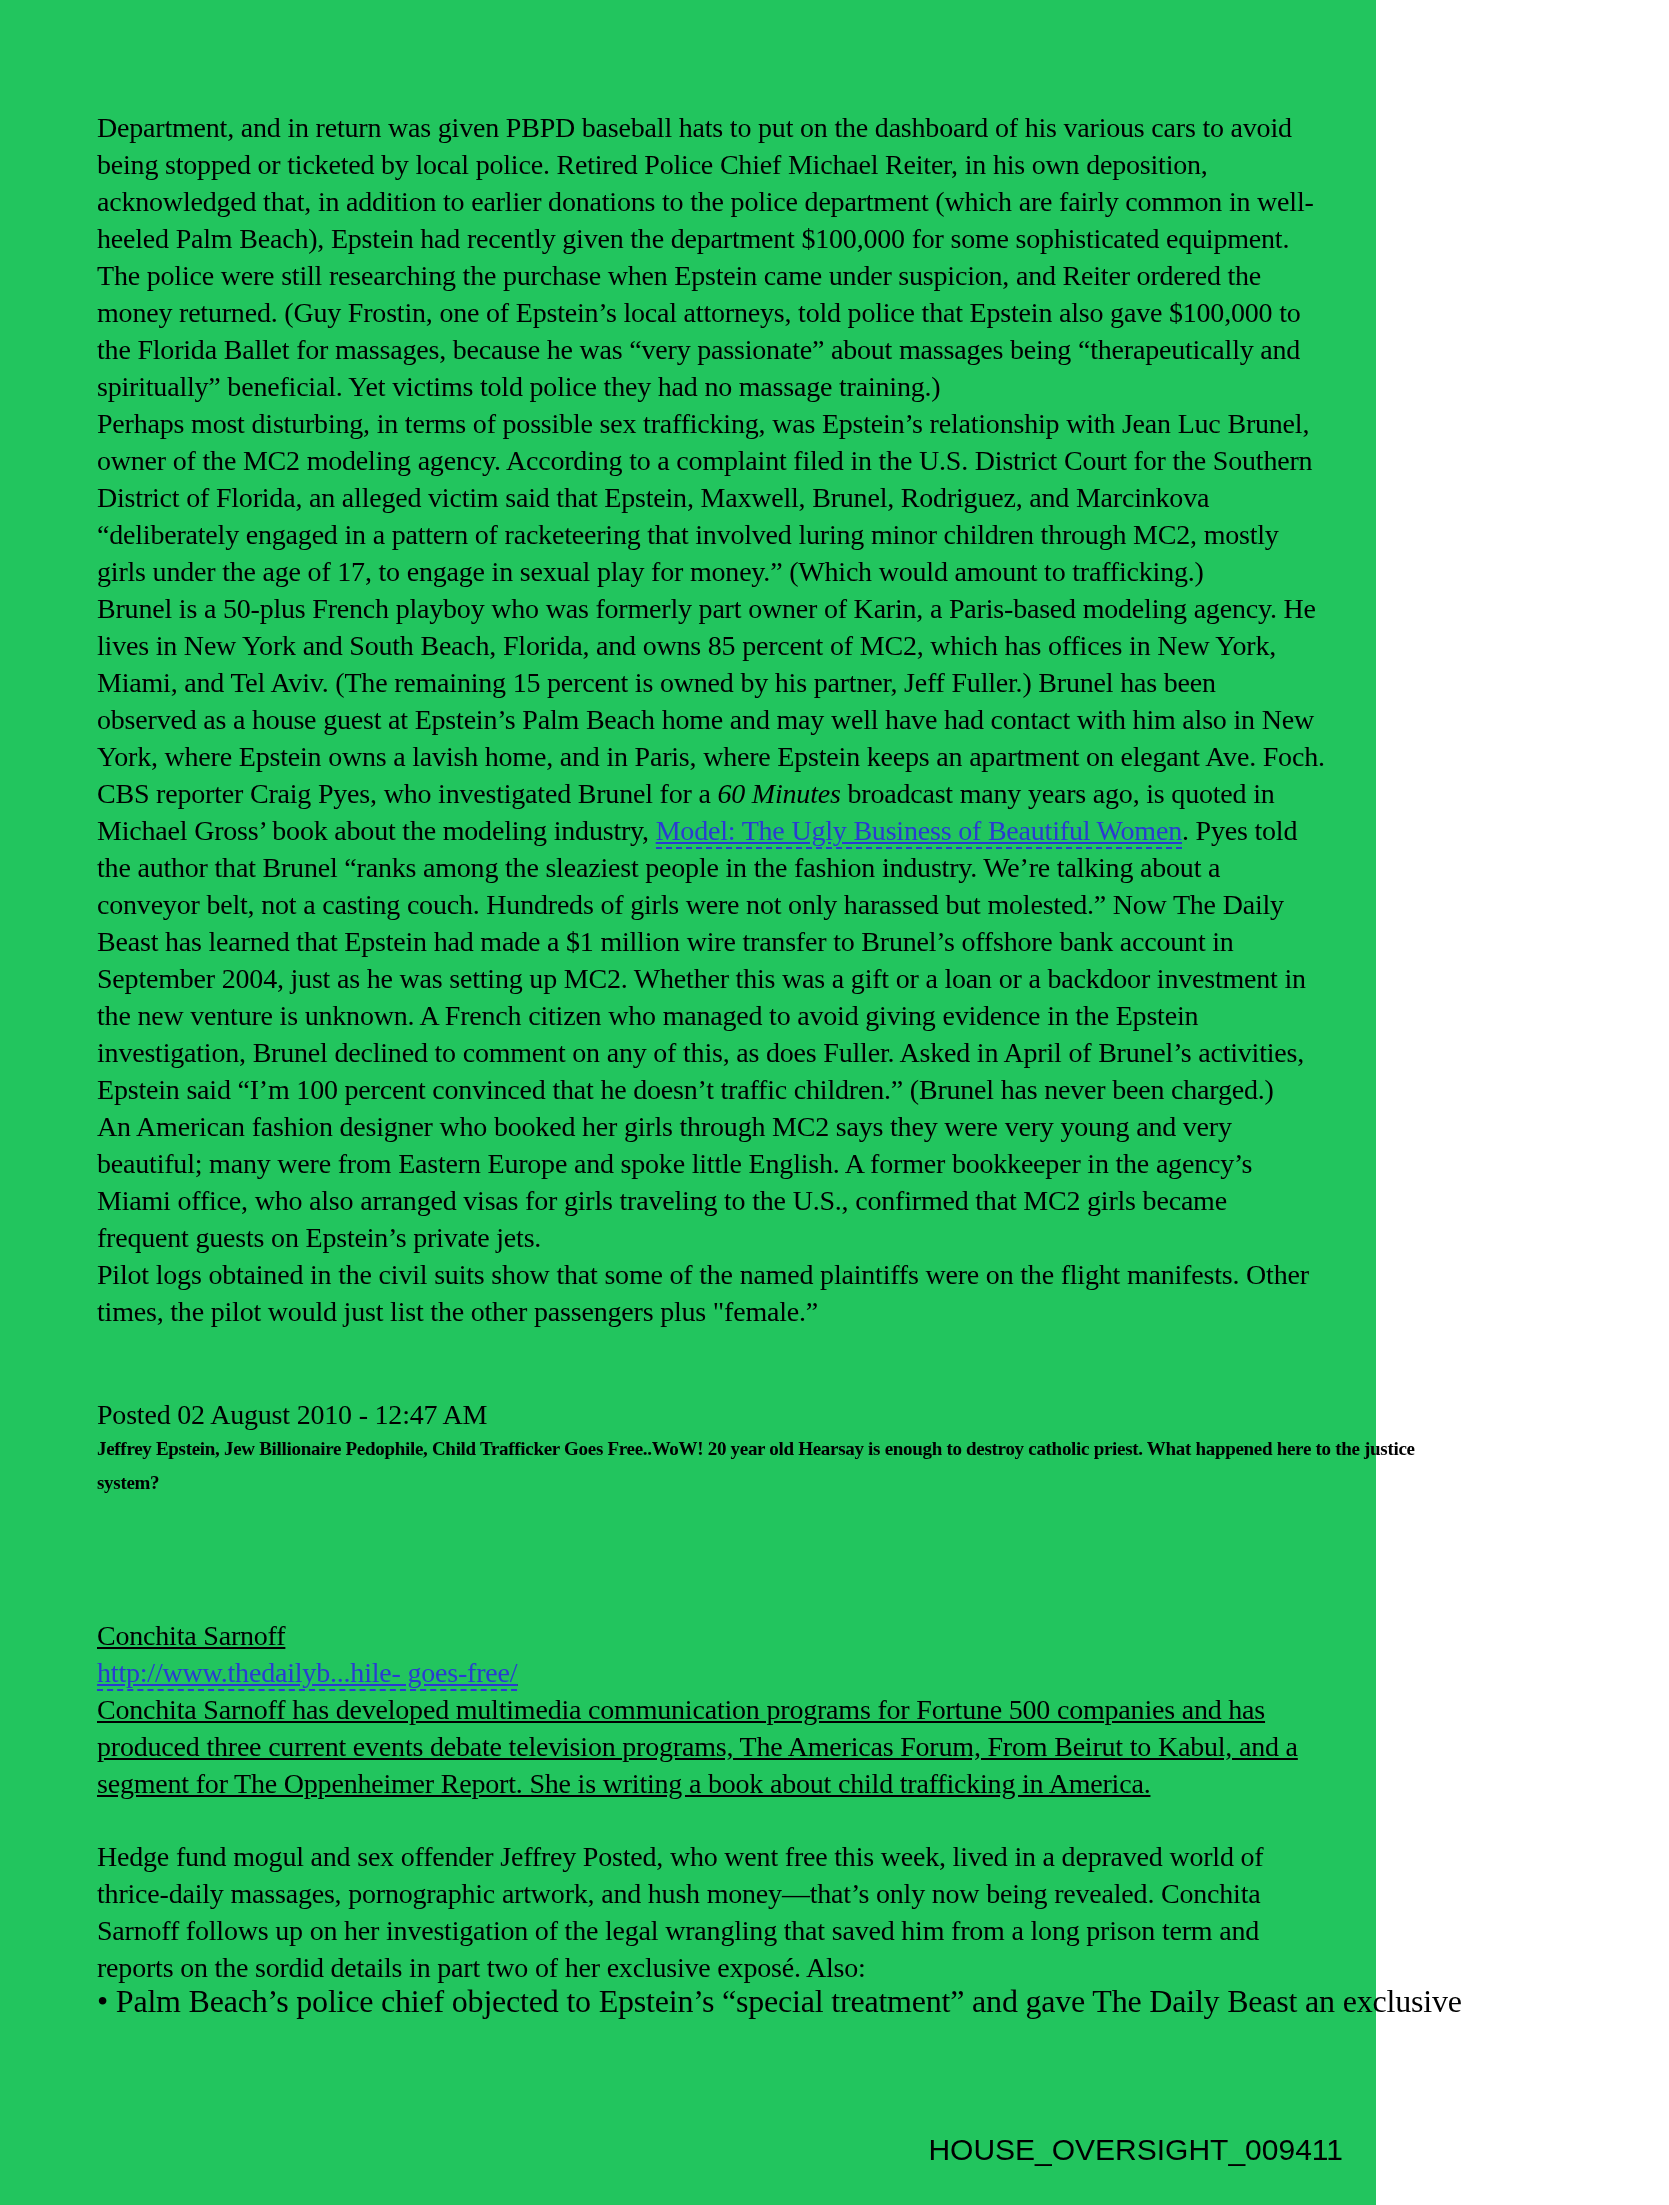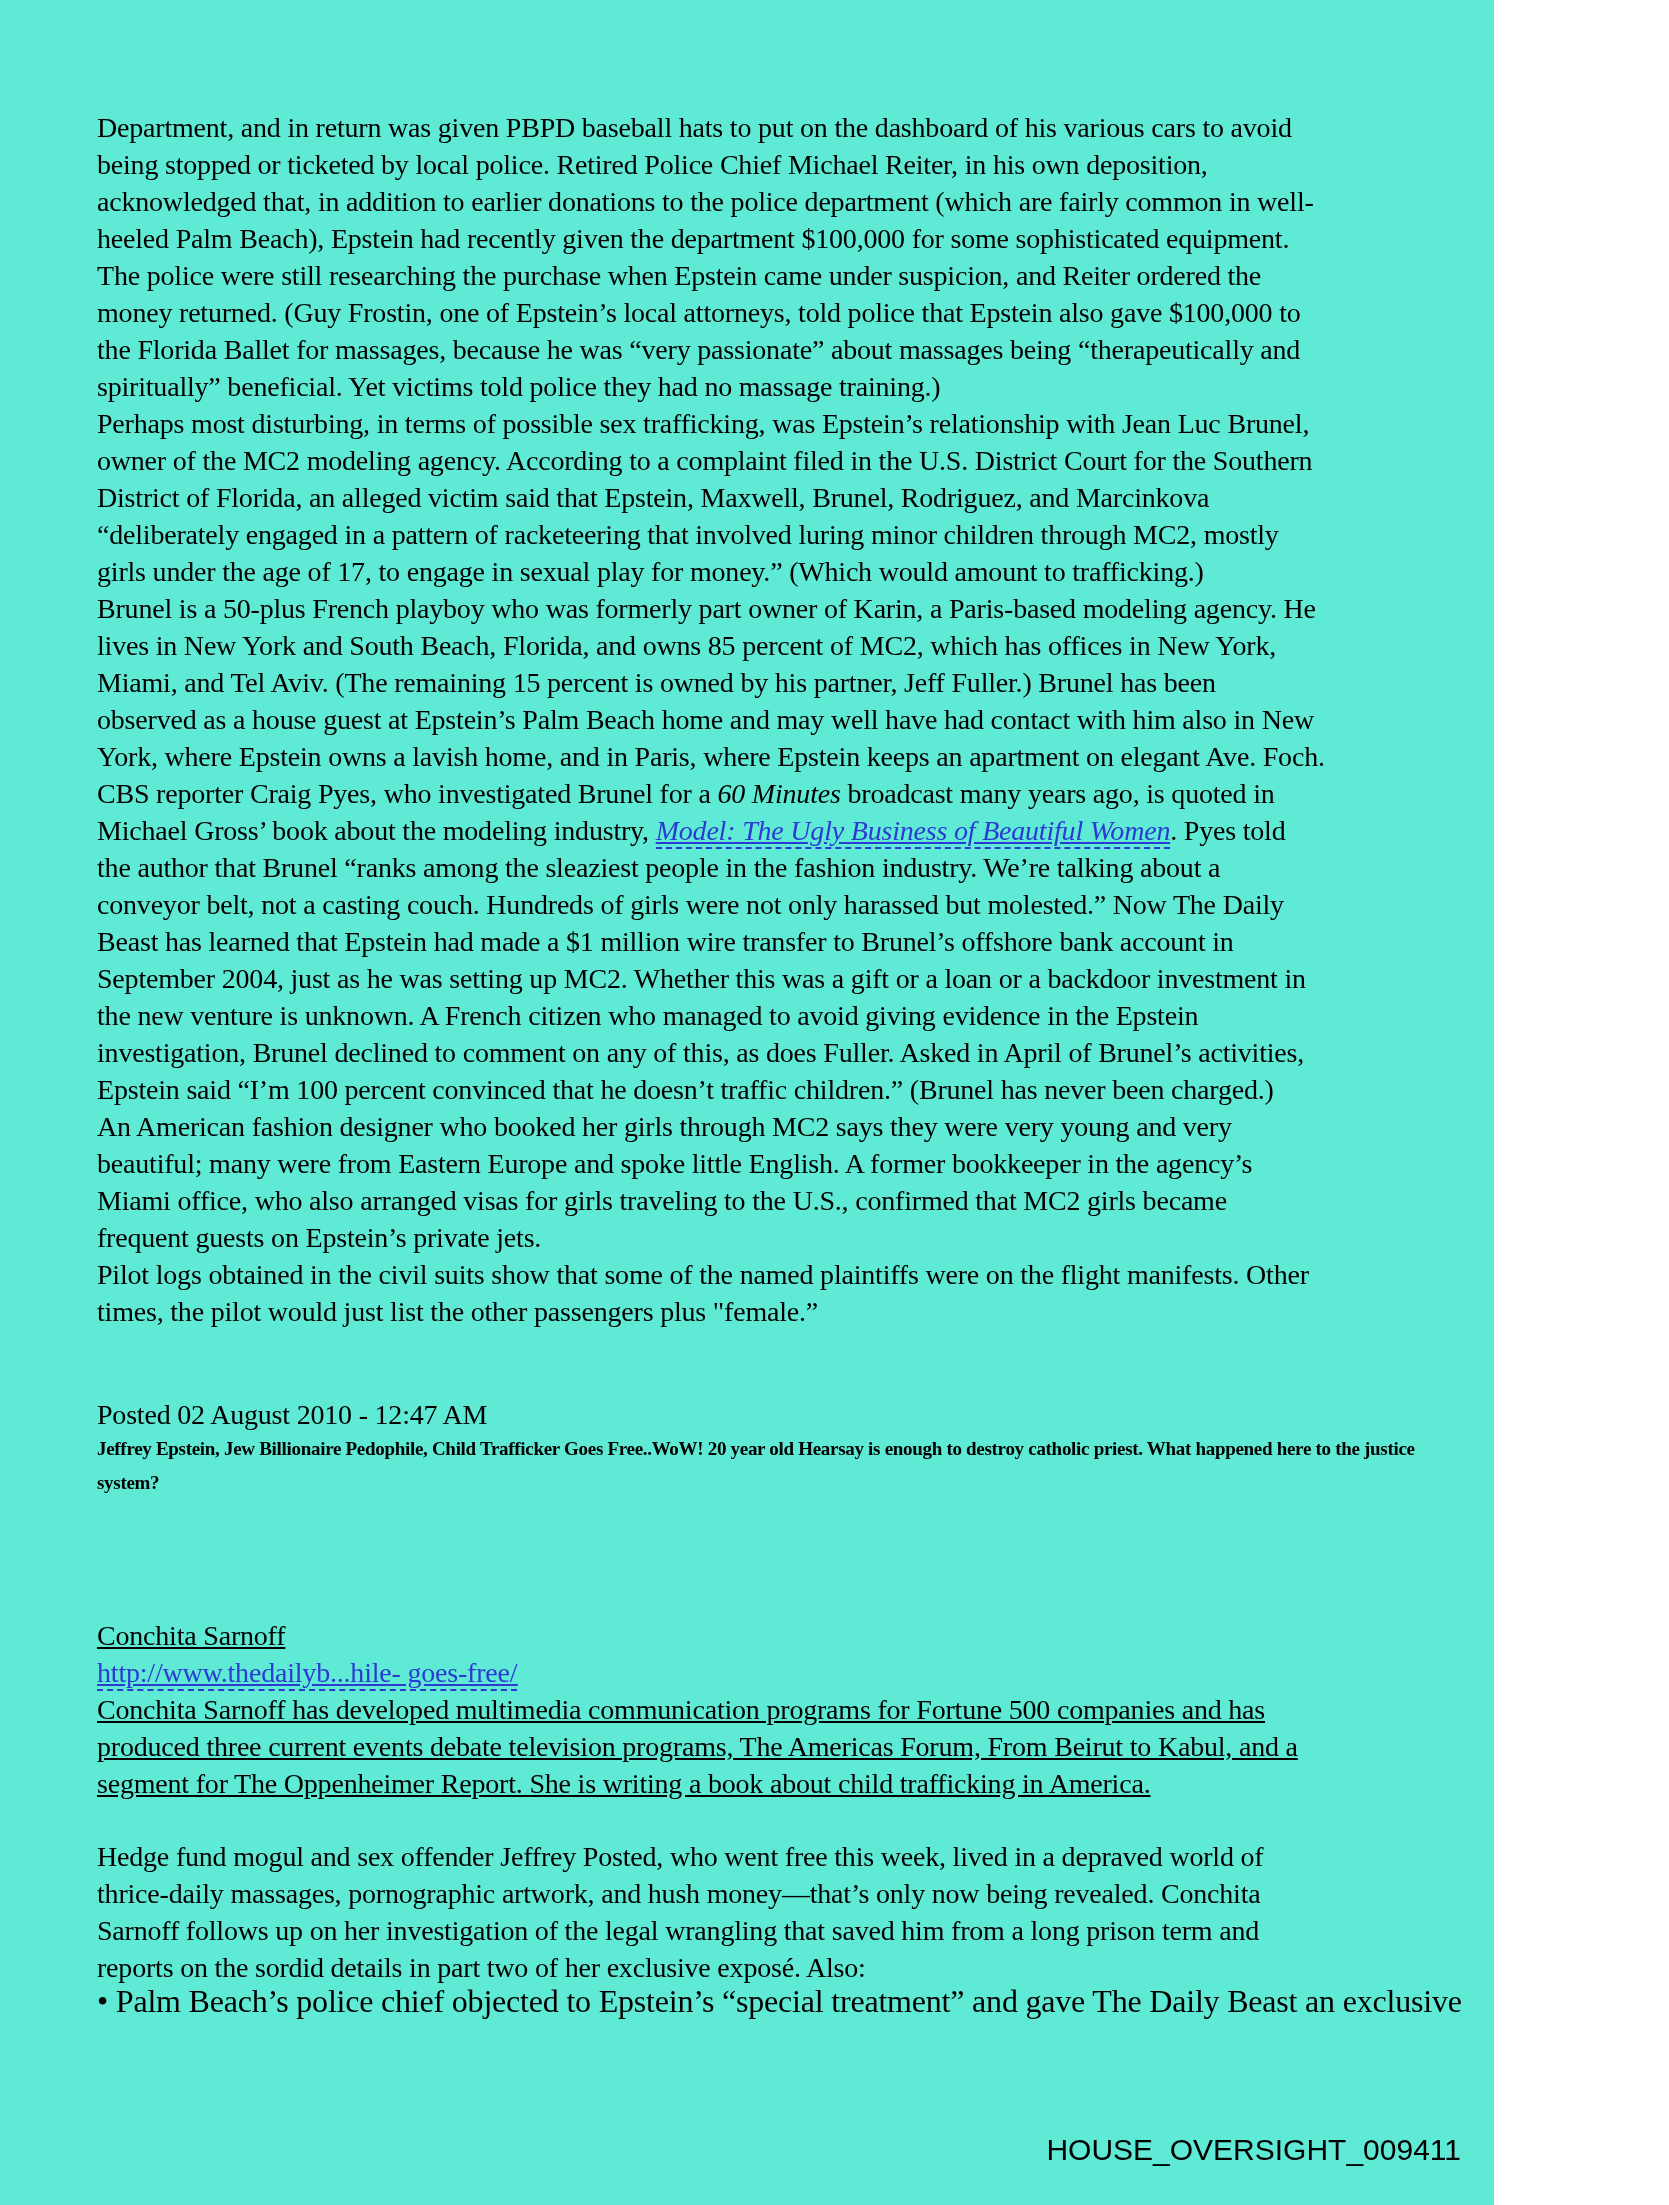--- a/index.html
+++ b/index.html
@@ -9,36 +9,35 @@
     width: 1669px;
     height: 2205px;
     overflow: hidden;
     position: relative;
     font-family: "Liberation Serif", serif;
     color: #000000;
   }
   .page {
     position: absolute;
     left: 0; top: 0;
-    width: 1494px; height: 2205px;
-    background: #5eead4;
+    width: 1376px; height: 2205px;
+    background: #22c55e;
   }
   .line { white-space: pre; }
 
   .body-text {
     position: absolute;
     left: 97px;
     top: 109px;
     font-size: 28px;
     line-height: 37px;
     letter-spacing: -0.2px;
   }
   .italic { font-style: italic; }
   .booklink {
-    font-style: italic;
     color: #2b3ad2;
     text-decoration: underline;
     border-bottom: 2px dashed #2b3ad2;
     padding-bottom: 0.7px;
   }
   .urllink {
     color: #2b3ad2;
     text-decoration: underline;
     border-bottom: 2px dashed #2b3ad2;
     padding-bottom: 0.7px;

